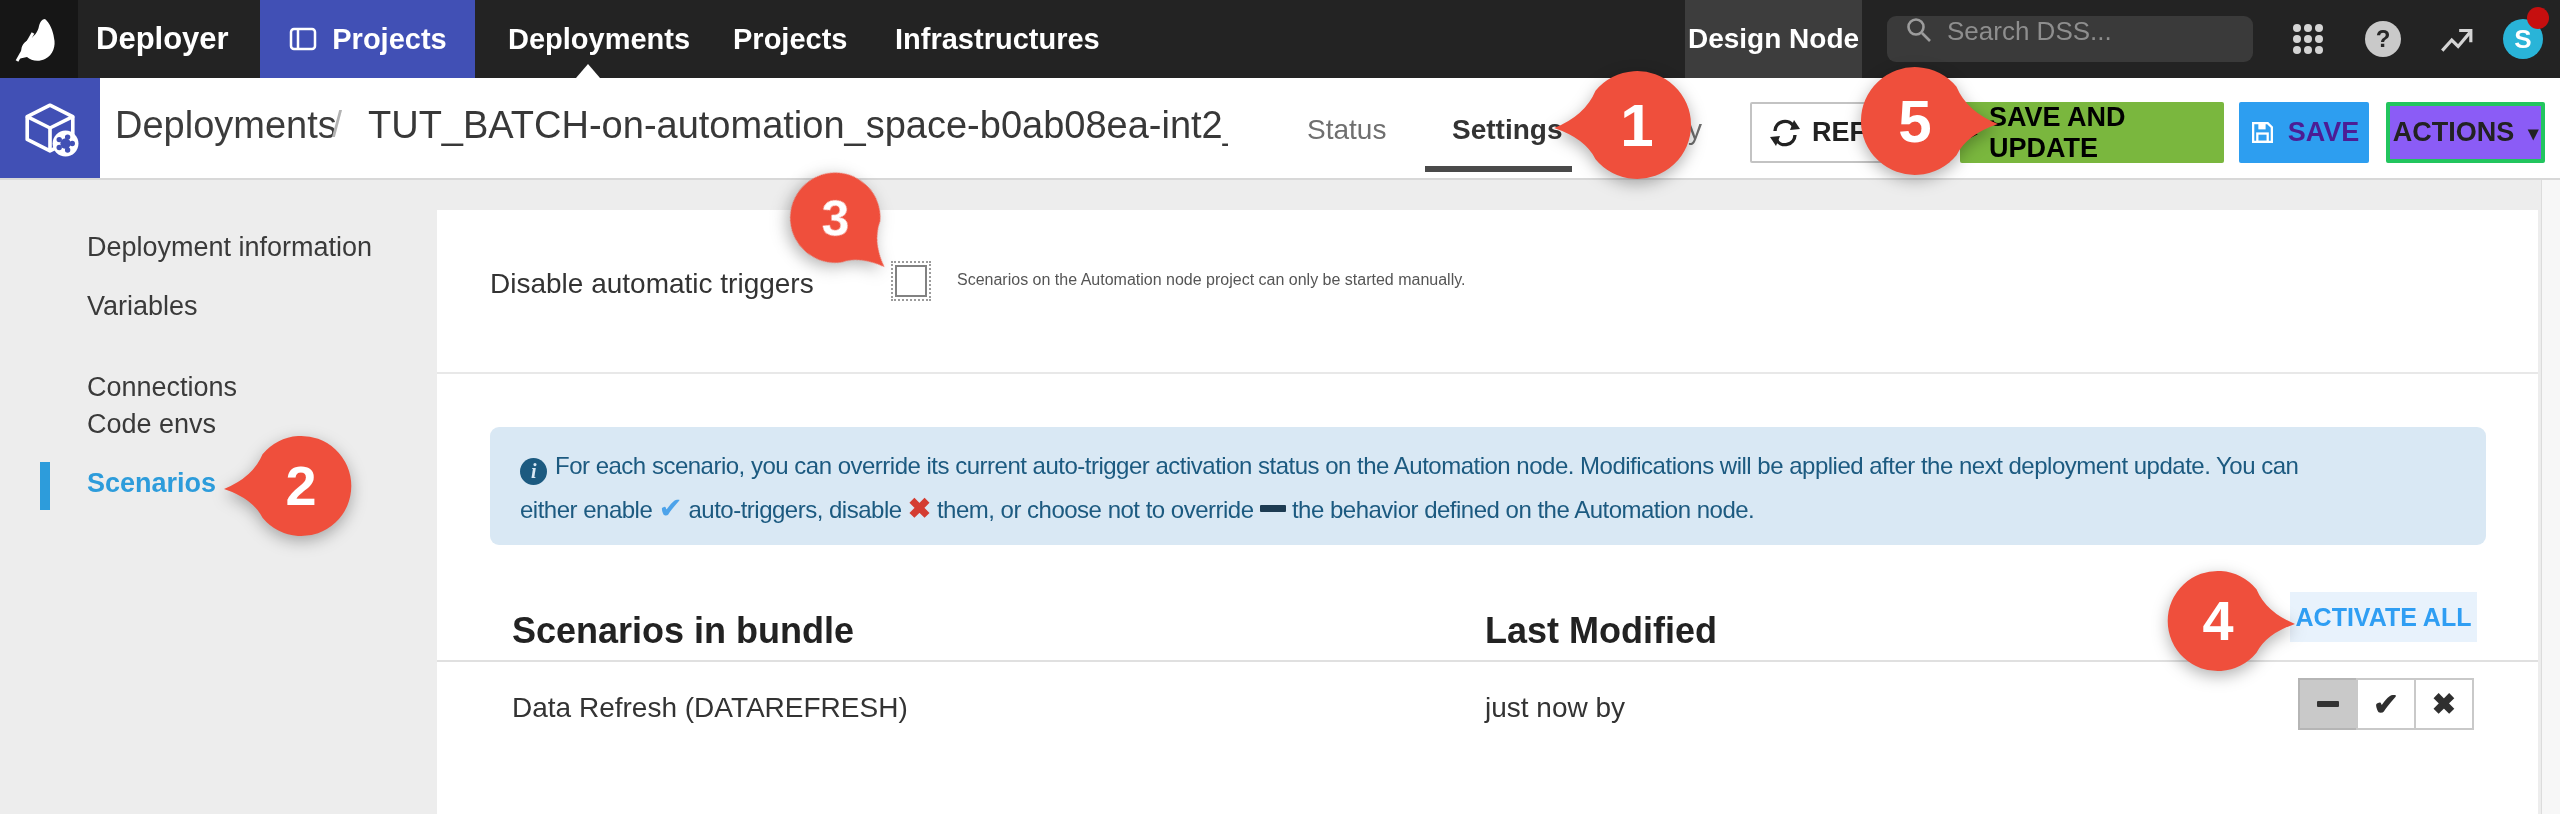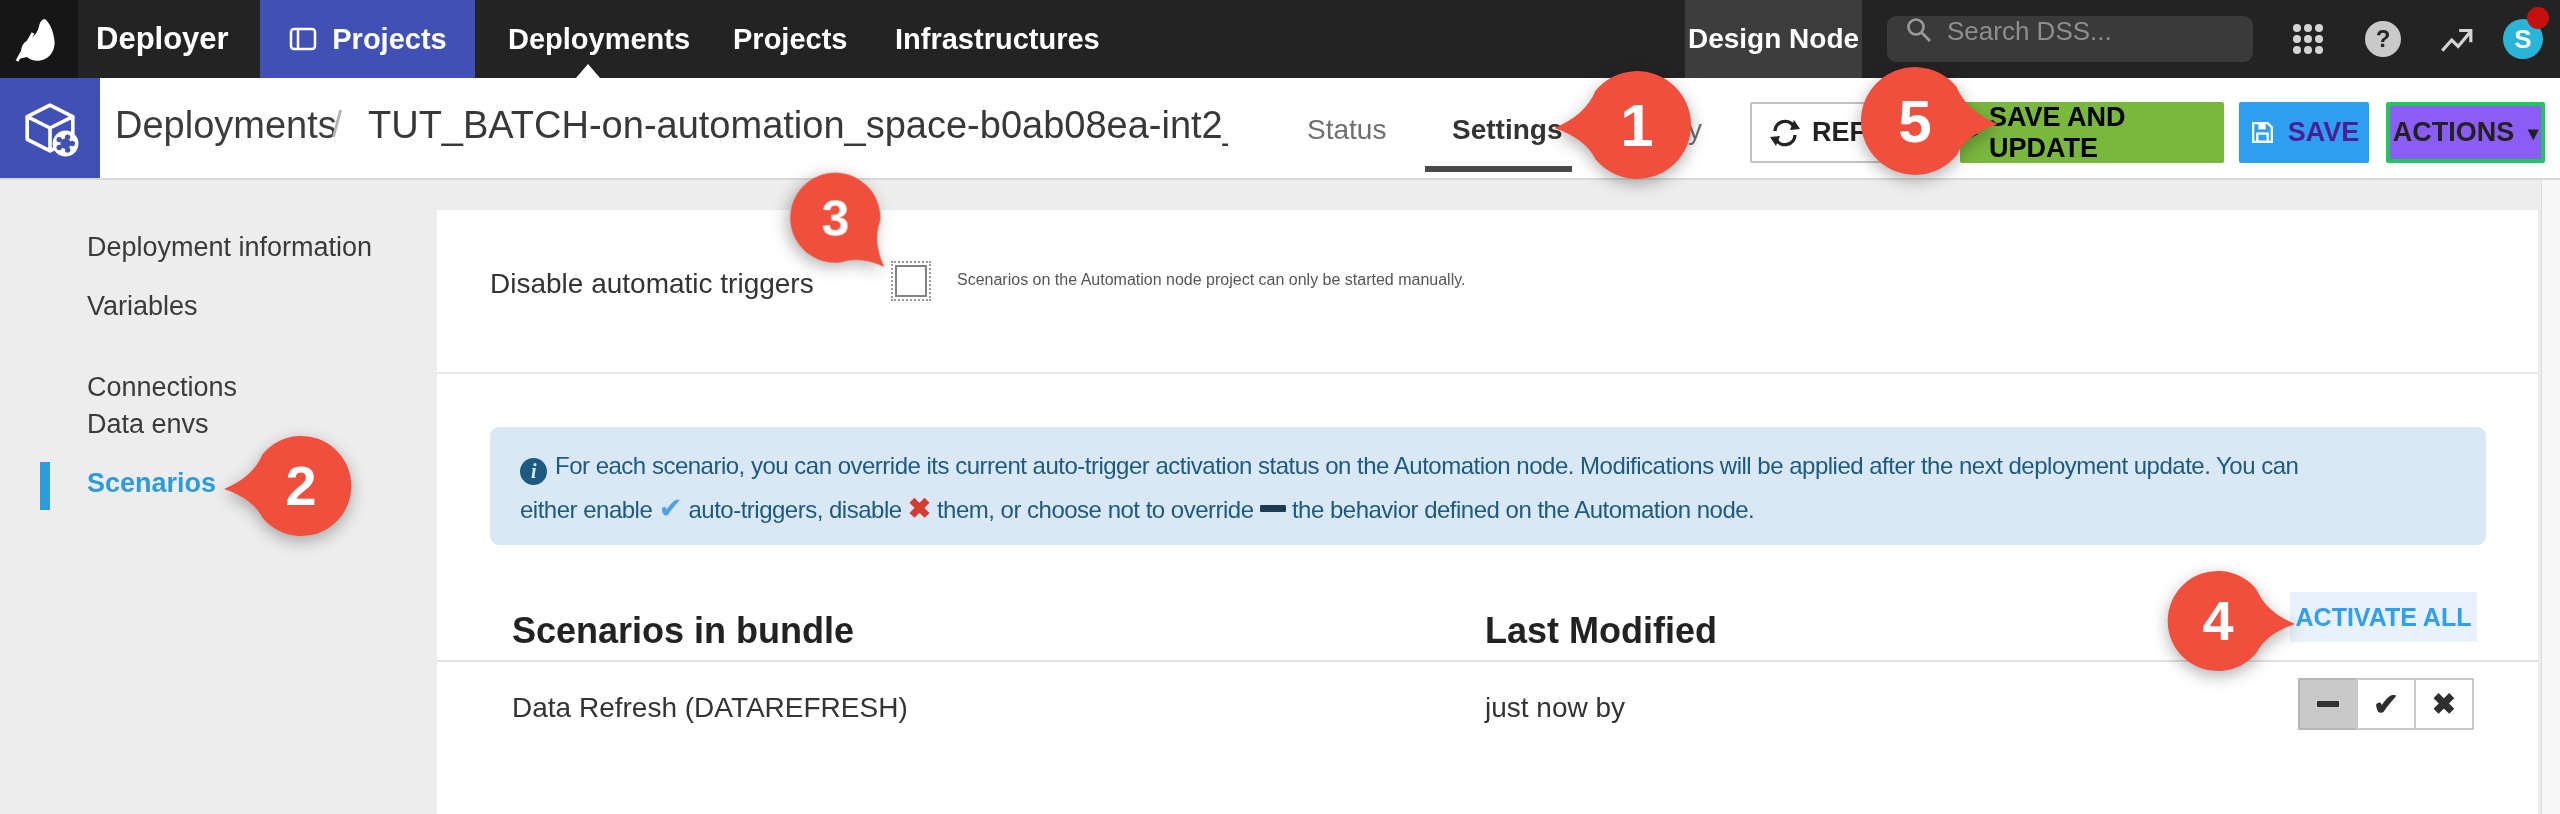--- a/index.html
+++ b/index.html
@@ -216,21 +216,21 @@
     <span class="caret-glyph">▾</span>
   </div>
 </div>
 
 <div class="page">
 
   <div>
     <div class="side-item" style="top:52px;">Deployment information</div>
     <div class="side-item" style="top:111px;">Variables</div>
     <div class="side-item" style="top:184px;margin-top:8px;">Connections</div>
-    <div class="side-item" style="top:229px;">Data envs</div>
+    <div class="side-item" style="top:229px;">Code envs</div>
     <div class="side-item active" style="top:288px;">Scenarios</div>
     <div class="side-bar-active"></div>
   </div>
 
   <div class="panel">
     <div class="trig-label">Disable automatic triggers</div>
     <div class="checkbox"></div>
     <div class="trig-help">Scenarios on the Automation node project can only be started manually.</div>
     <div class="hr1"></div>
 

